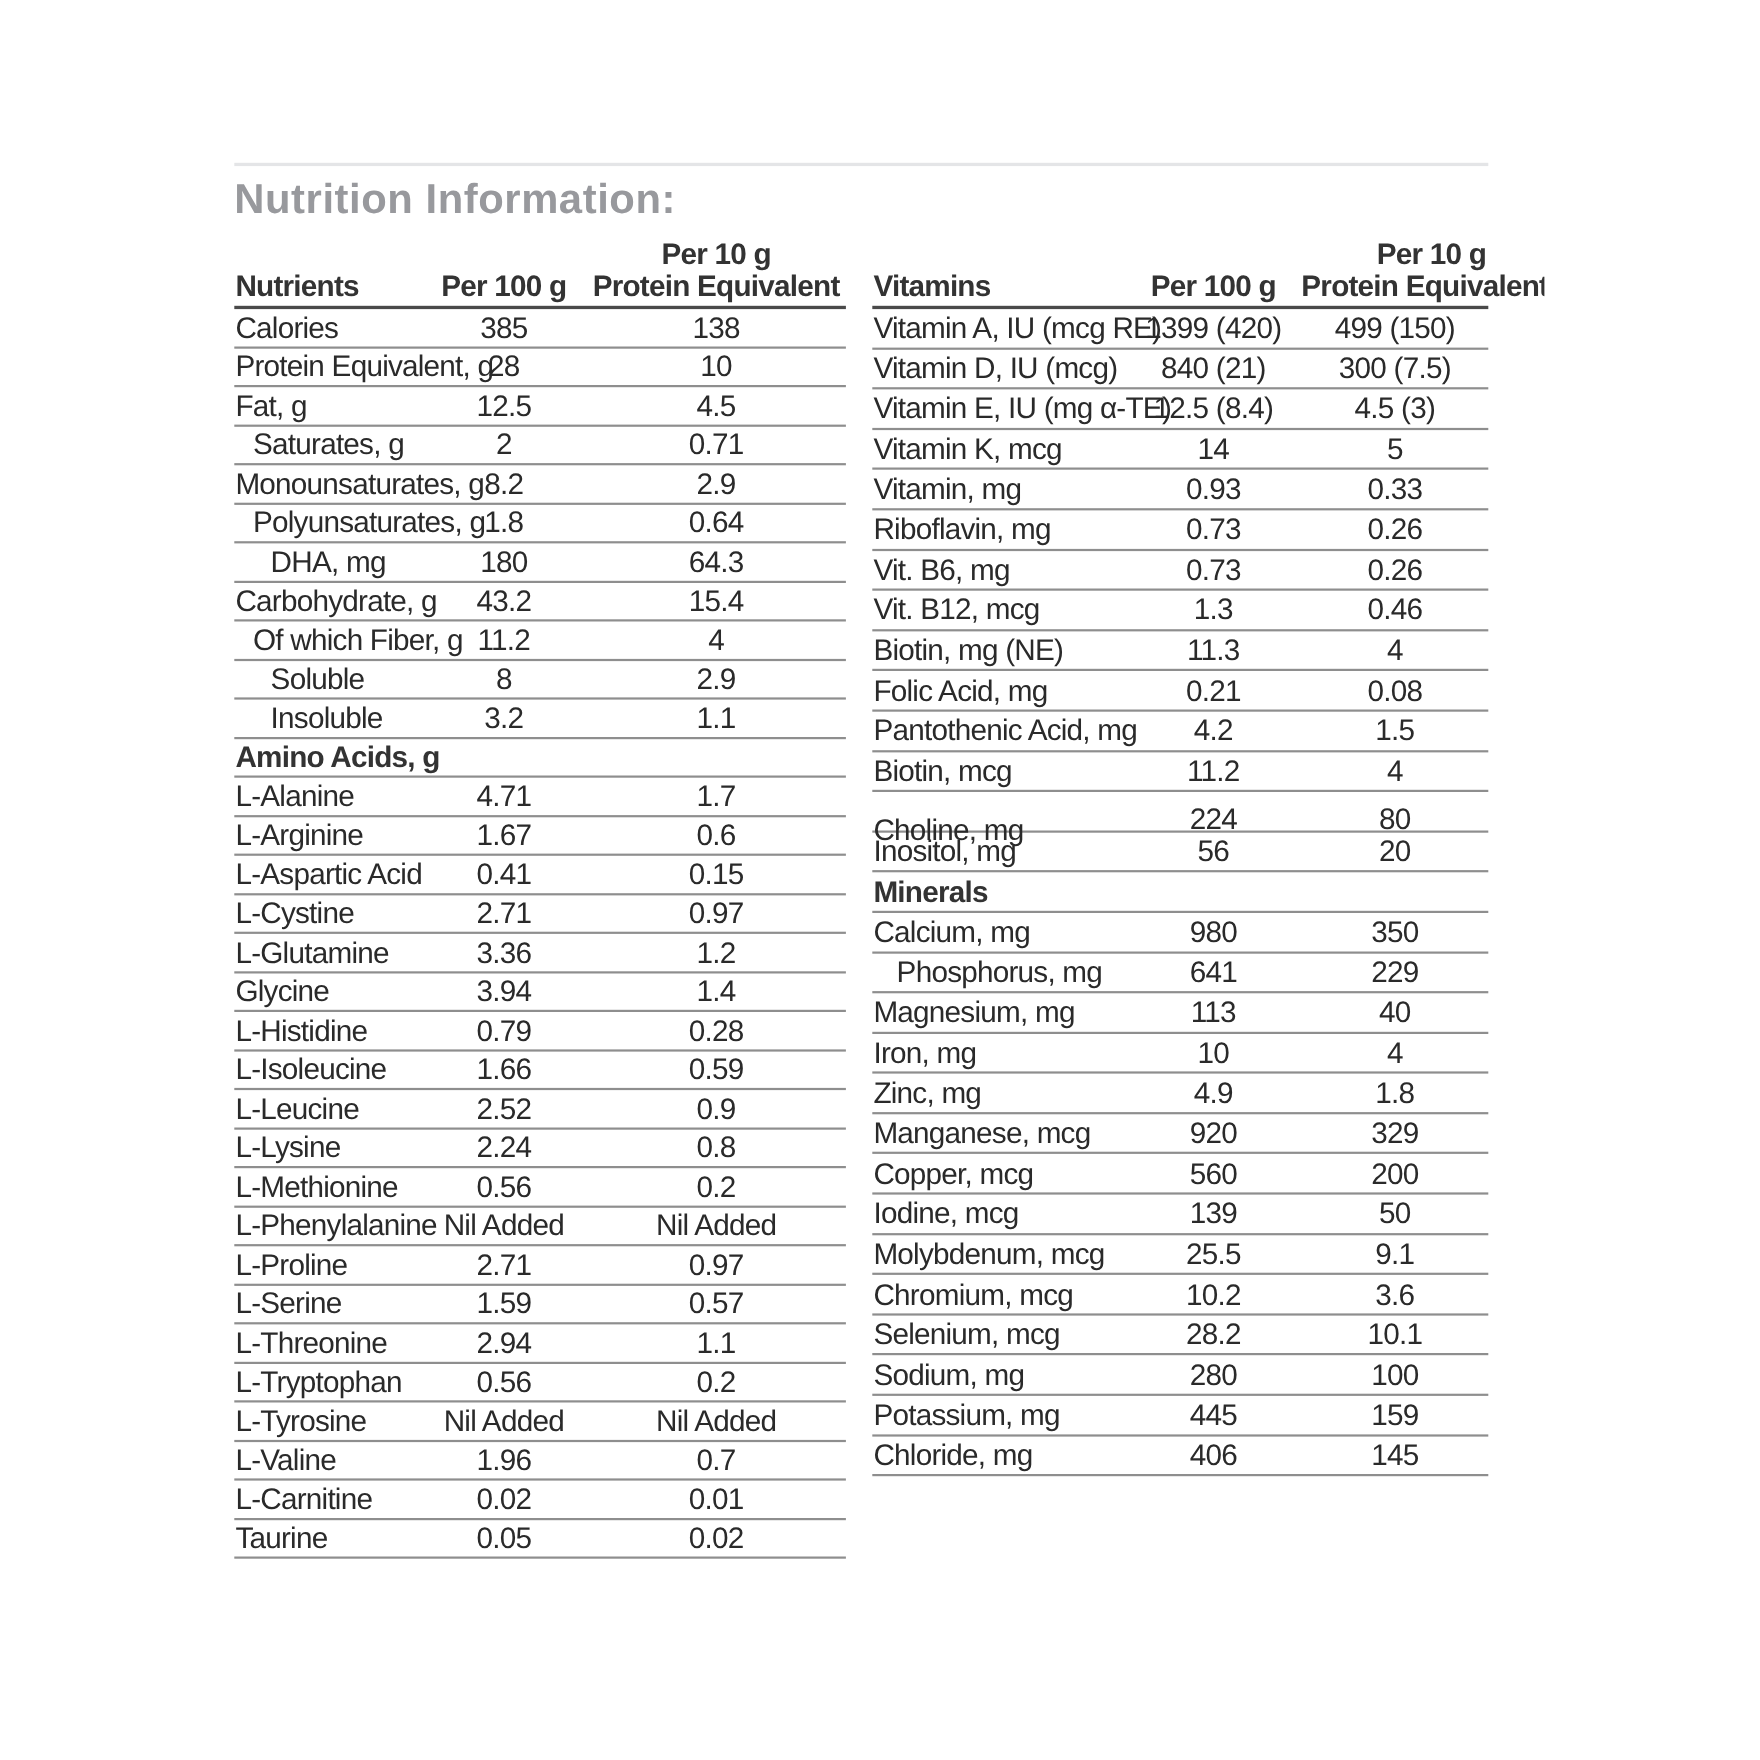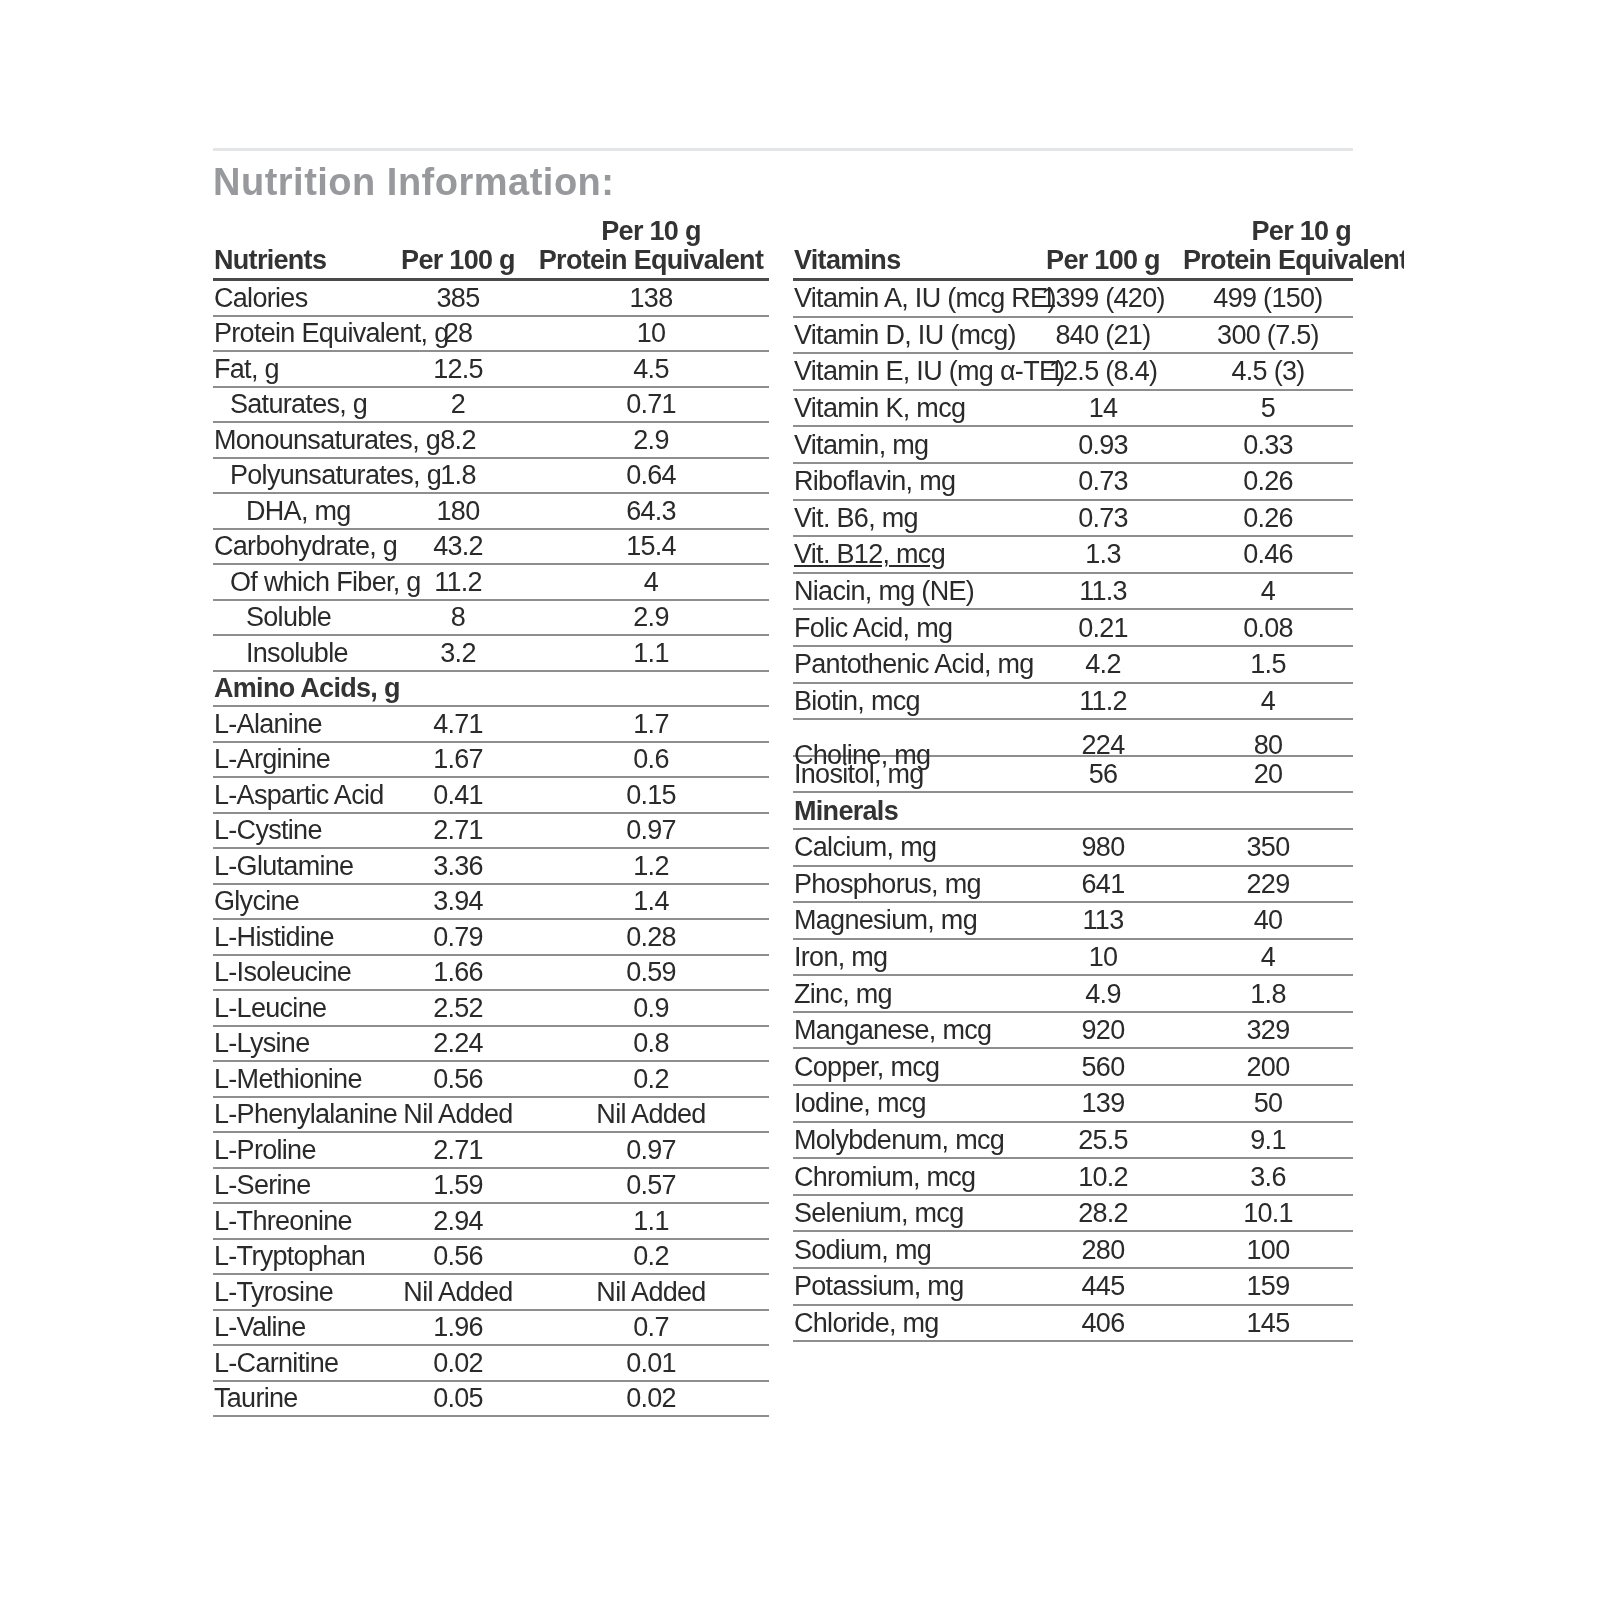--- a/index.html
+++ b/index.html
@@ -296,26 +296,26 @@
               <div class="cell label" style="padding-left: 1px;">Riboflavin, mg</div>
               <div class="cell num">0.73</div>
               <div class="cell num">0.26</div>
             </div>
             <div class="row">
               <div class="cell label" style="padding-left: 1px;">Vit. B6, mg</div>
               <div class="cell num">0.73</div>
               <div class="cell num">0.26</div>
             </div>
             <div class="row">
-              <div class="cell label" style="padding-left: 1px; text-decoration: underline;">Vit. B12, mcg</div>
+              <div class="cell label" style="padding-left: 1px;">Vit. B12, mcg</div>
               <div class="cell num">1.3</div>
               <div class="cell num">0.46</div>
             </div>
             <div class="row">
-              <div class="cell label" style="padding-left: 1px;">Niacin, mg (NE)</div>
+              <div class="cell label" style="padding-left: 1px;">Biotin, mg (NE)</div>
               <div class="cell num">11.3</div>
               <div class="cell num">4</div>
             </div>
             <div class="row">
               <div class="cell label" style="padding-left: 1px;">Folic Acid, mg</div>
               <div class="cell num">0.21</div>
               <div class="cell num">0.08</div>
             </div>
             <div class="row">
               <div class="cell label" style="padding-left: 1px;">Pantothenic Acid, mg</div>
@@ -339,21 +339,21 @@
             </div>
             <div class="row section-row">
               <div class="cell label">Minerals</div>
             </div>
             <div class="row">
               <div class="cell label" style="padding-left: 1px;">Calcium, mg</div>
               <div class="cell num">980</div>
               <div class="cell num">350</div>
             </div>
             <div class="row">
-              <div class="cell label" style="padding-left: 1px;">Phosphorus, mg</div>
+              <div class="cell label" style="padding-left: 1px; text-align: center;">Phosphorus, mg</div>
               <div class="cell num">641</div>
               <div class="cell num">229</div>
             </div>
             <div class="row">
               <div class="cell label" style="padding-left: 1px;">Magnesium, mg</div>
               <div class="cell num">113</div>
               <div class="cell num">40</div>
             </div>
             <div class="row">
               <div class="cell label" style="padding-left: 1px;">Iron, mg</div>

